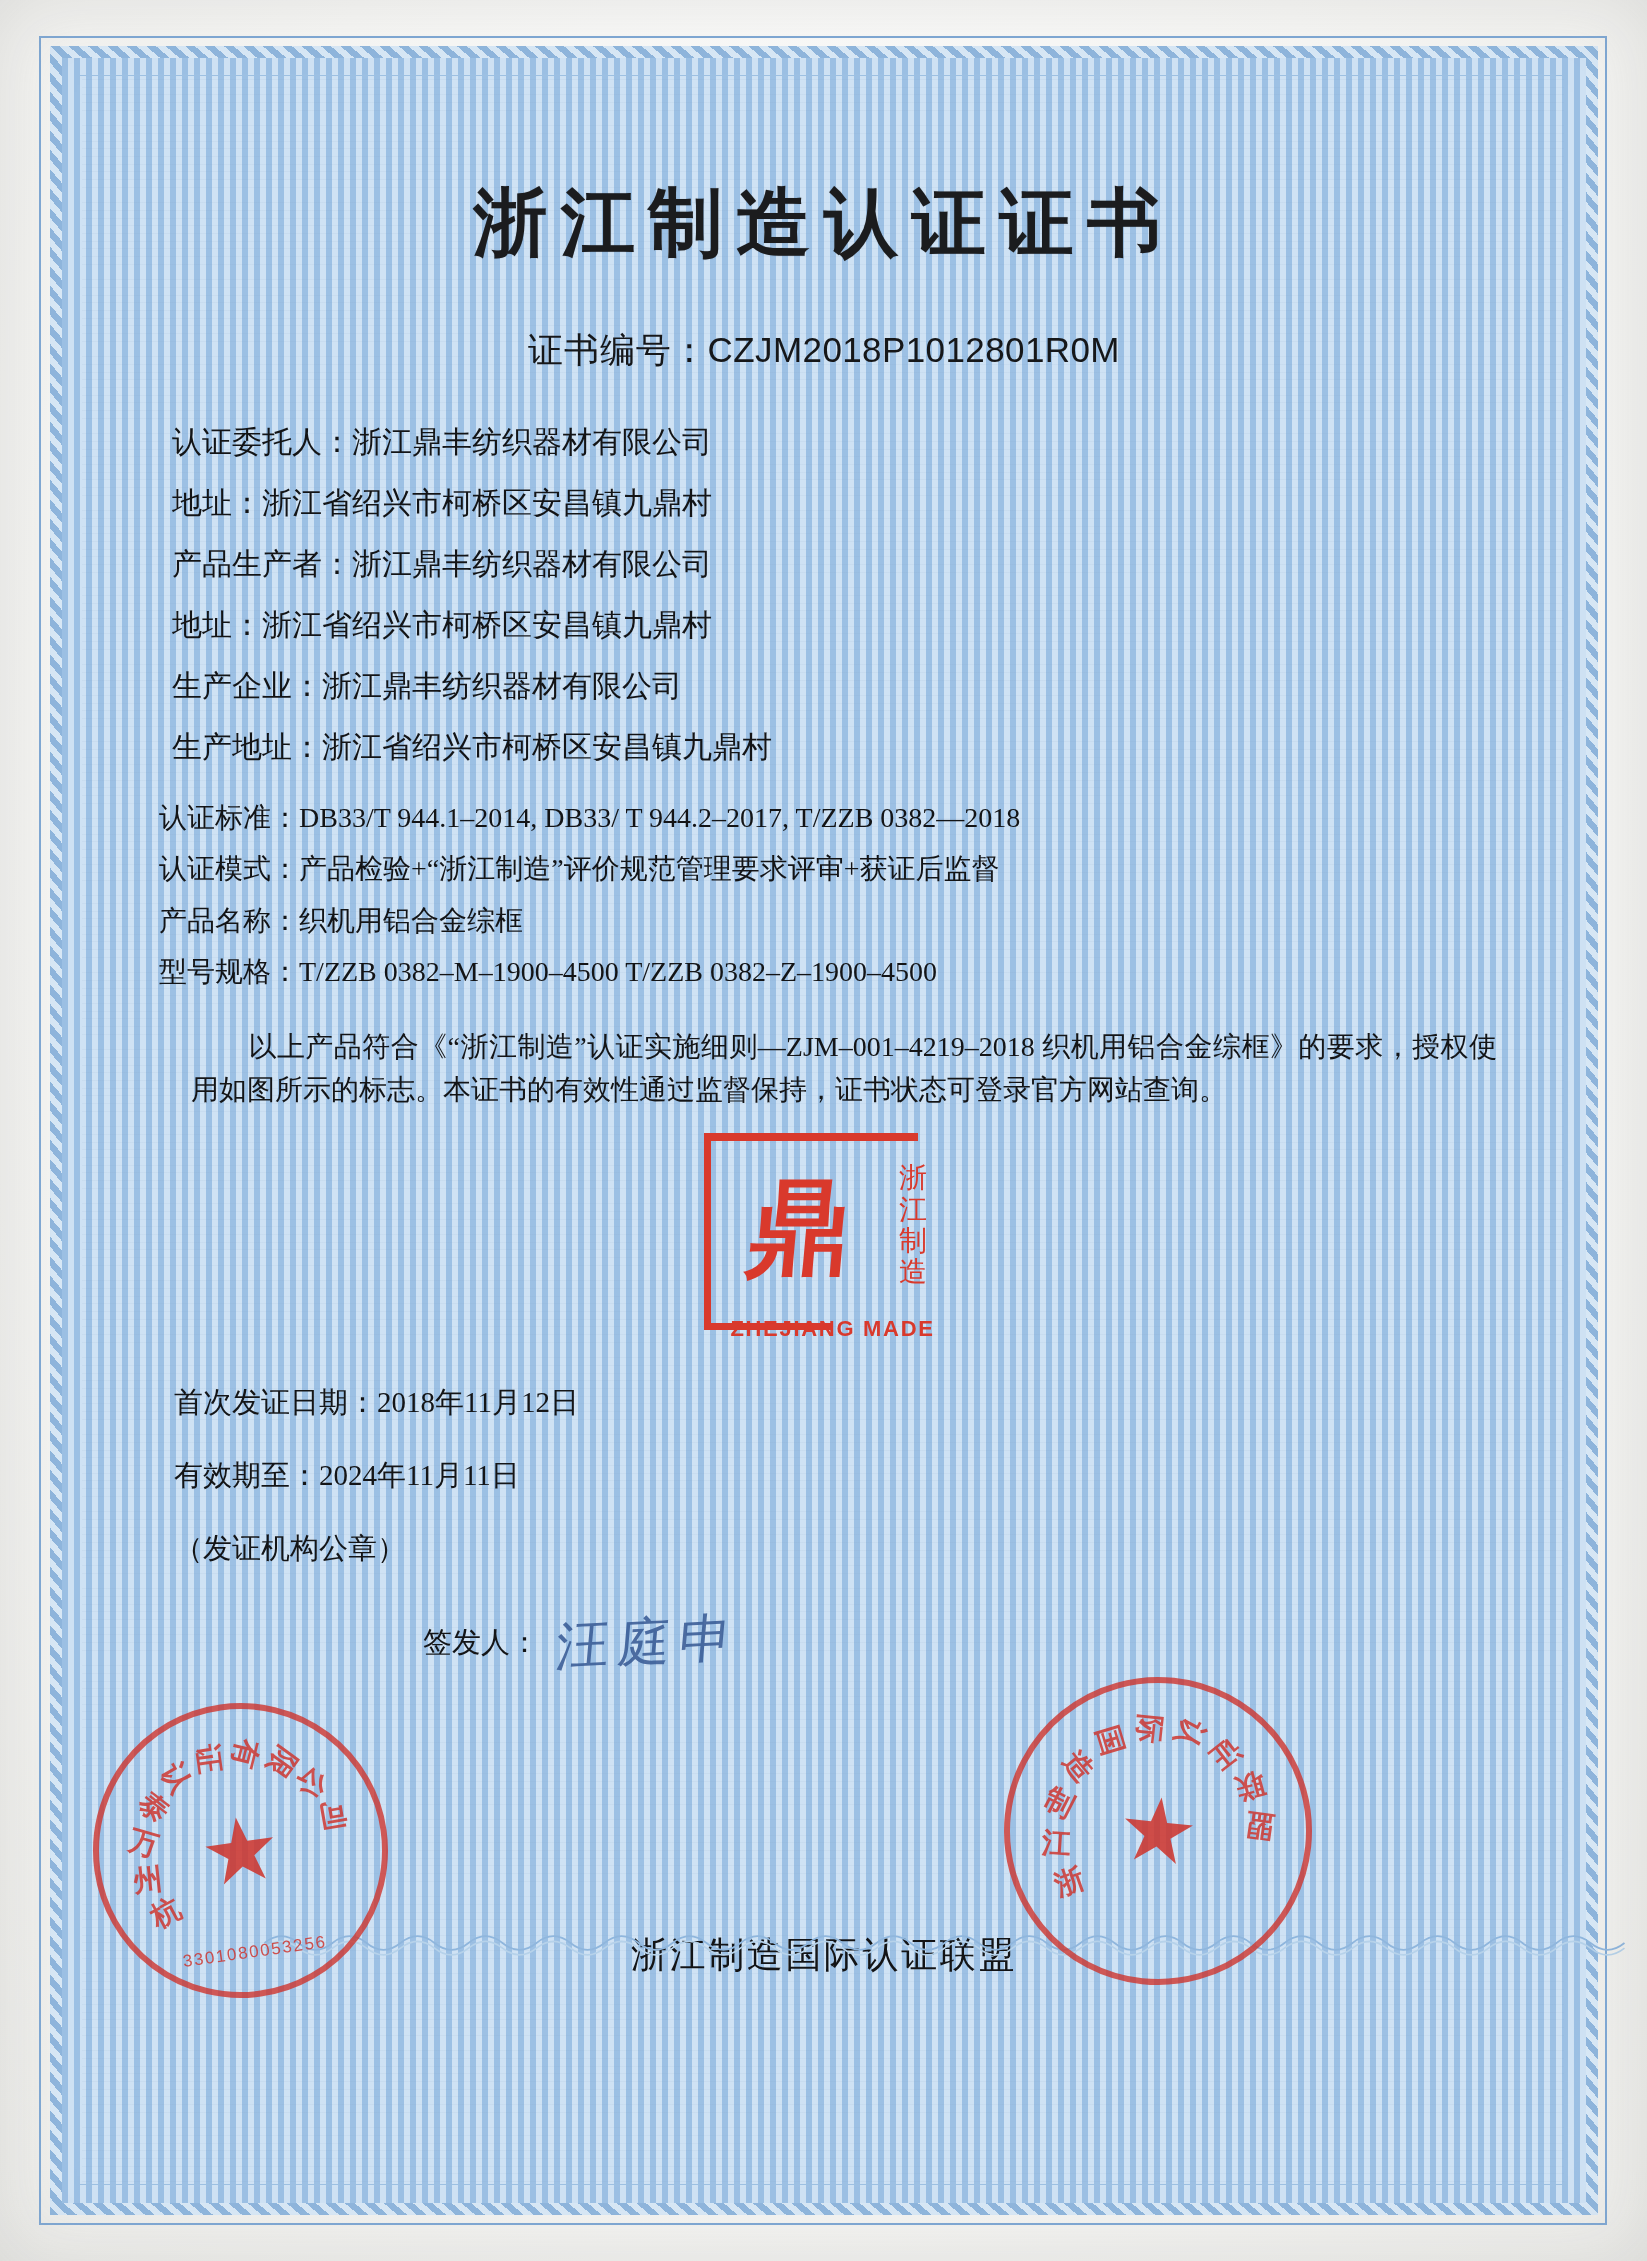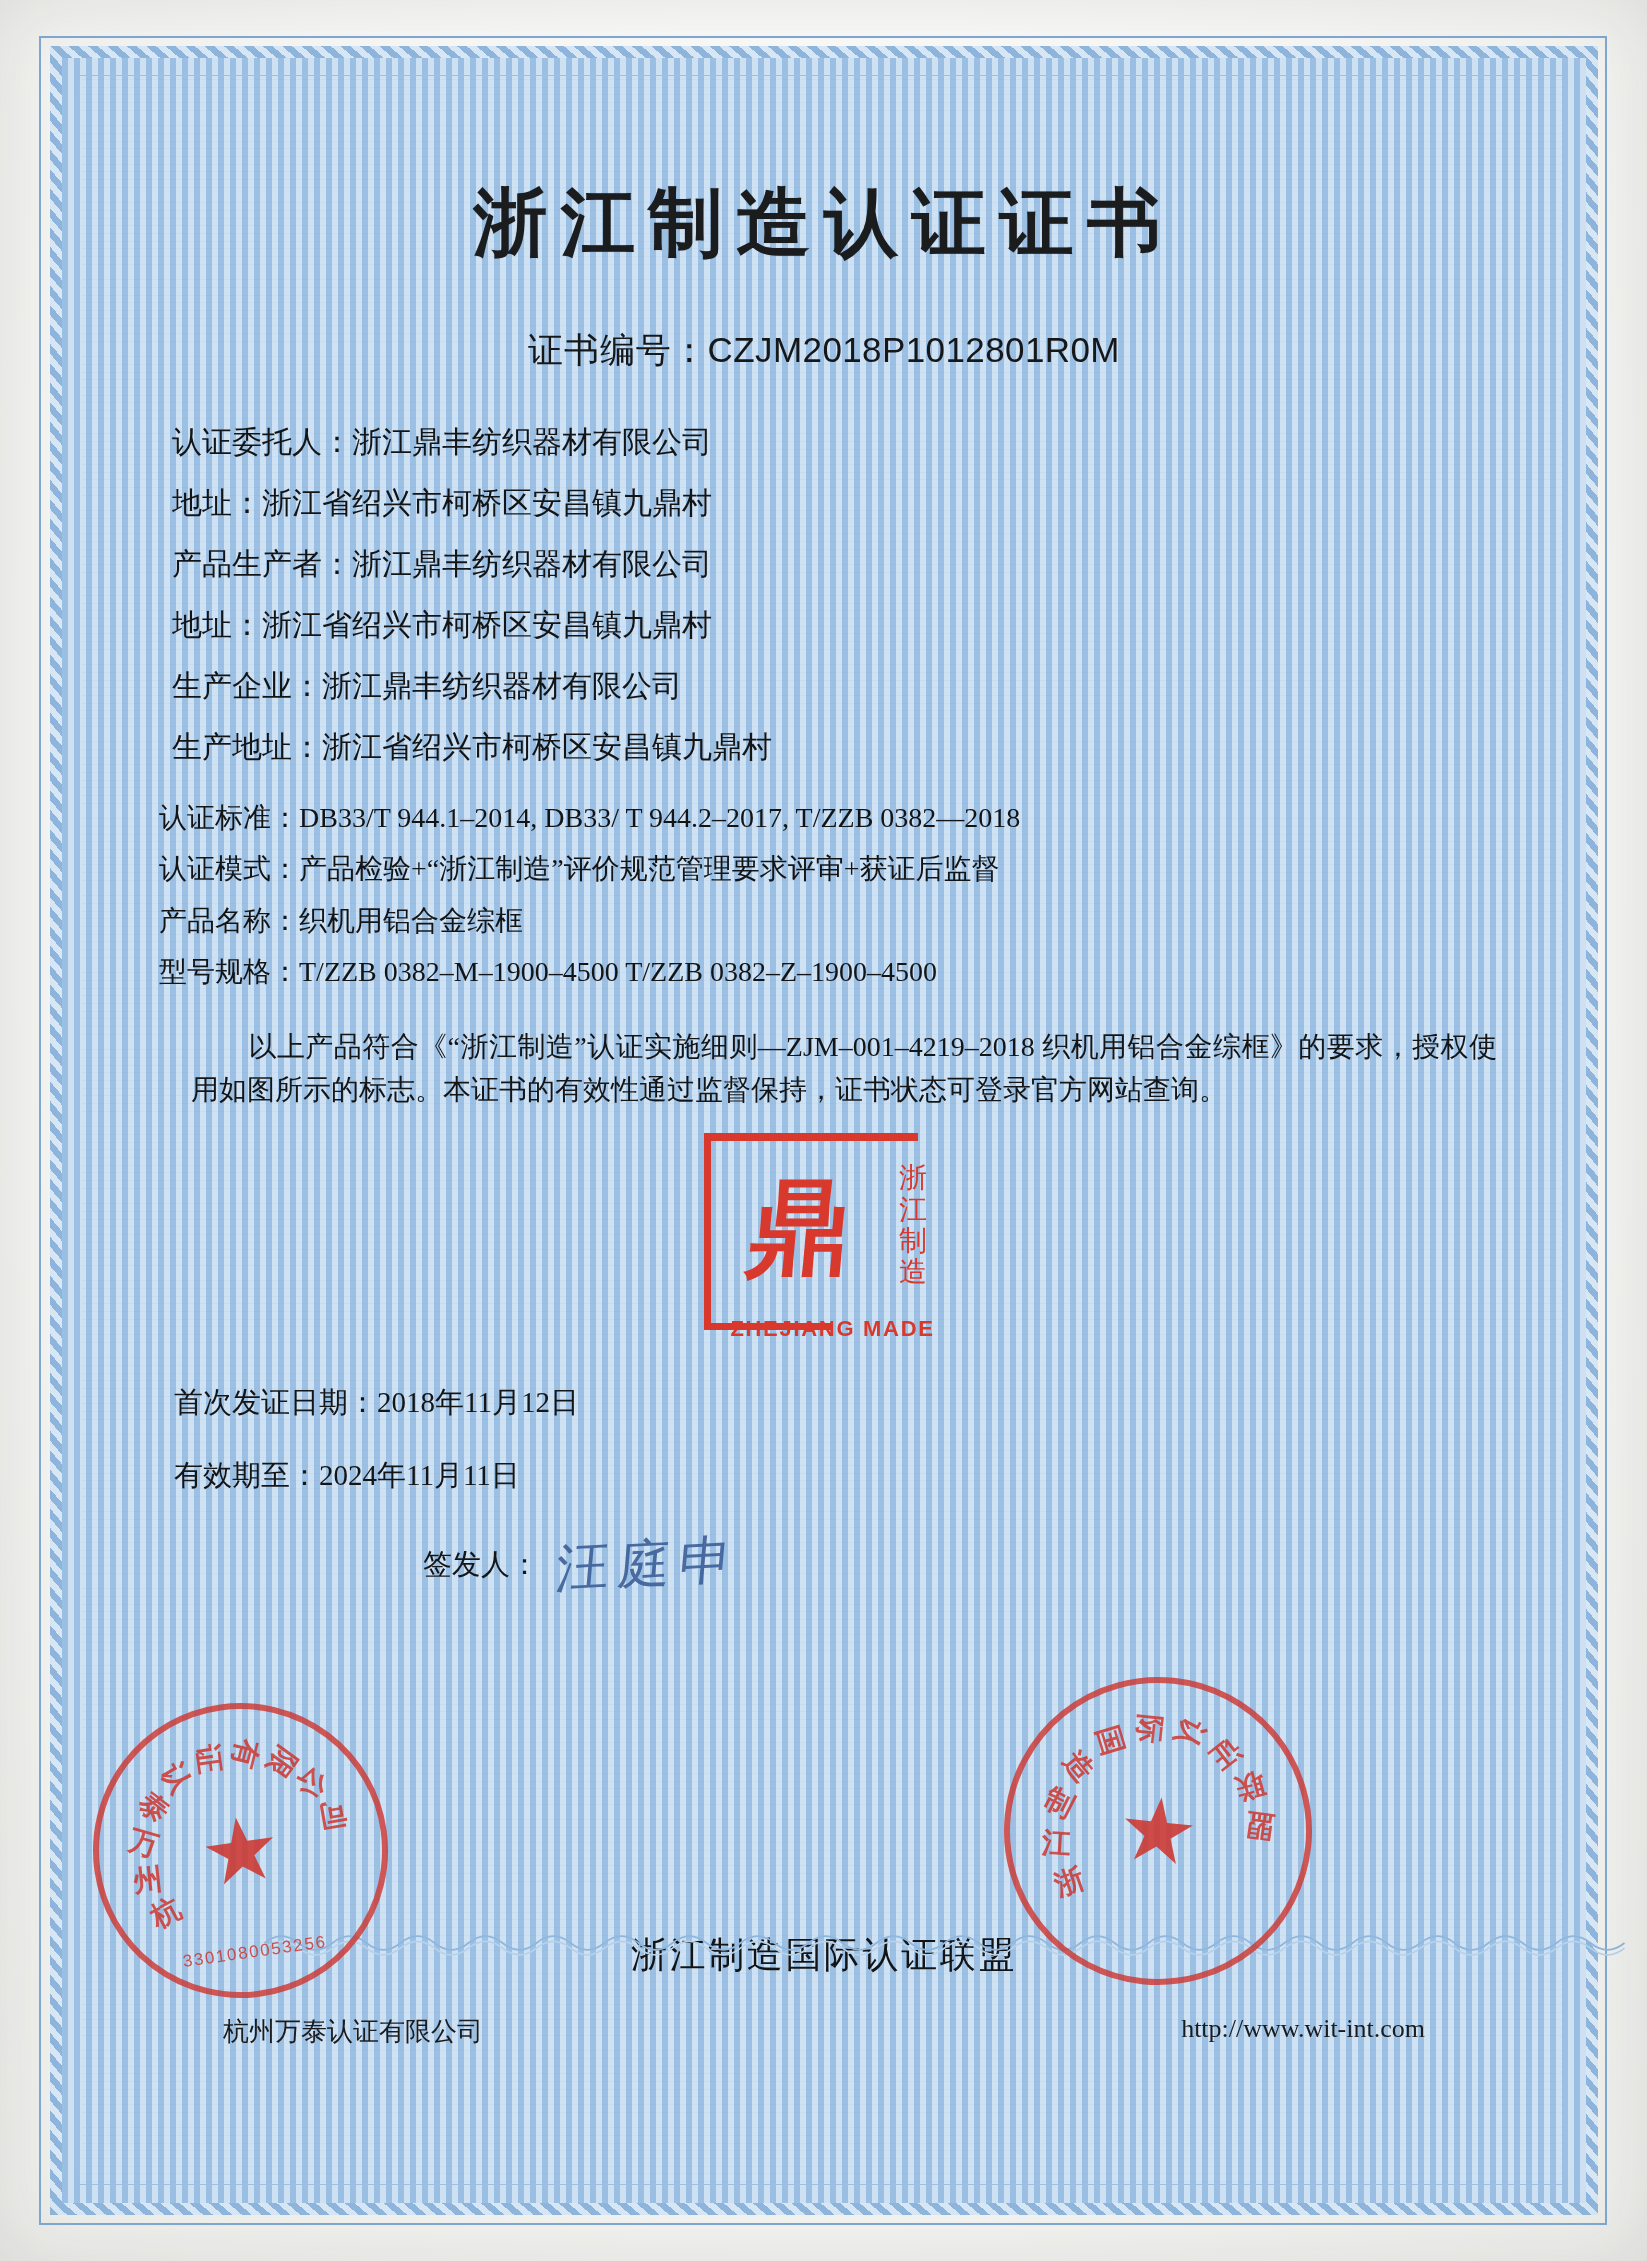--- a/index.html
+++ b/index.html
@@ -413,32 +413,29 @@
       </div>
     </div>
 
     <div class="dates">
       <div class="date-line">
         <span>首次发证日期：</span><span>2018年11月12日</span>
       </div>
       <div class="date-line">
         <span>有效期至：</span><span>2024年11月11日</span>
       </div>
+      <div class="seal-note">（发证机构公章）</div>
       <div class="signer-row">
         <span class="signer-label">签发人：</span>
         <span class="signature">汪庭申</span>
       </div>
     </div>
 
     <div class="org-name">浙江制造国际认证联盟</div>
 
-    <div class="footer-row">
-      <span>杭州万泰认证有限公司</span>
-      <span class="url">http://www.wit-int.com</span>
-    </div>
 
   <div class="footer-wave"><svg width="1390" height="34" viewBox="0 0 1620 40" xmlns="http://www.w3.org/2000/svg">
           <path d="M0 20 Q 20 4 40 20 T 80 20 T 120 20 T 160 20 T 200 20 T 240 20 T 280 20 T 320 20 T 360 20 T 400 20 T 440 20 T 480 20 T 520 20 T 560 20 T 600 20 T 640 20 T 680 20 T 720 20 T 760 20 T 800 20 T 840 20 T 880 20 T 920 20 T 960 20 T 1000 20 T 1040 20 T 1080 20 T 1120 20 T 1160 20 T 1200 20 T 1240 20 T 1280 20 T 1320 20 T 1360 20 T 1400 20 T 1440 20 T 1480 20 T 1520 20 T 1560 20 T 1600 20" fill="none" stroke="#8fb6dd" stroke-width="2"></path>
           <path d="M0 26 Q 20 10 40 26 T 80 26 T 120 26 T 160 26 T 200 26 T 240 26 T 280 26 T 320 26 T 360 26 T 400 26 T 440 26 T 480 26 T 520 26 T 560 26 T 600 26 T 640 26 T 680 26 T 720 26 T 760 26 T 800 26 T 840 26 T 880 26 T 920 26 T 960 26 T 1000 26 T 1040 26 T 1080 26 T 1120 26 T 1160 26 T 1200 26 T 1240 26 T 1280 26 T 1320 26 T 1360 26 T 1400 26 T 1440 26 T 1480 26 T 1520 26 T 1560 26 T 1600 26" fill="none" stroke="#b6d2ea" stroke-width="2"></path>
         </svg></div>
     </div>
 
   <div class="stamp stamp-left">
     <div class="star">★</div>
     <div class="arc-text">

